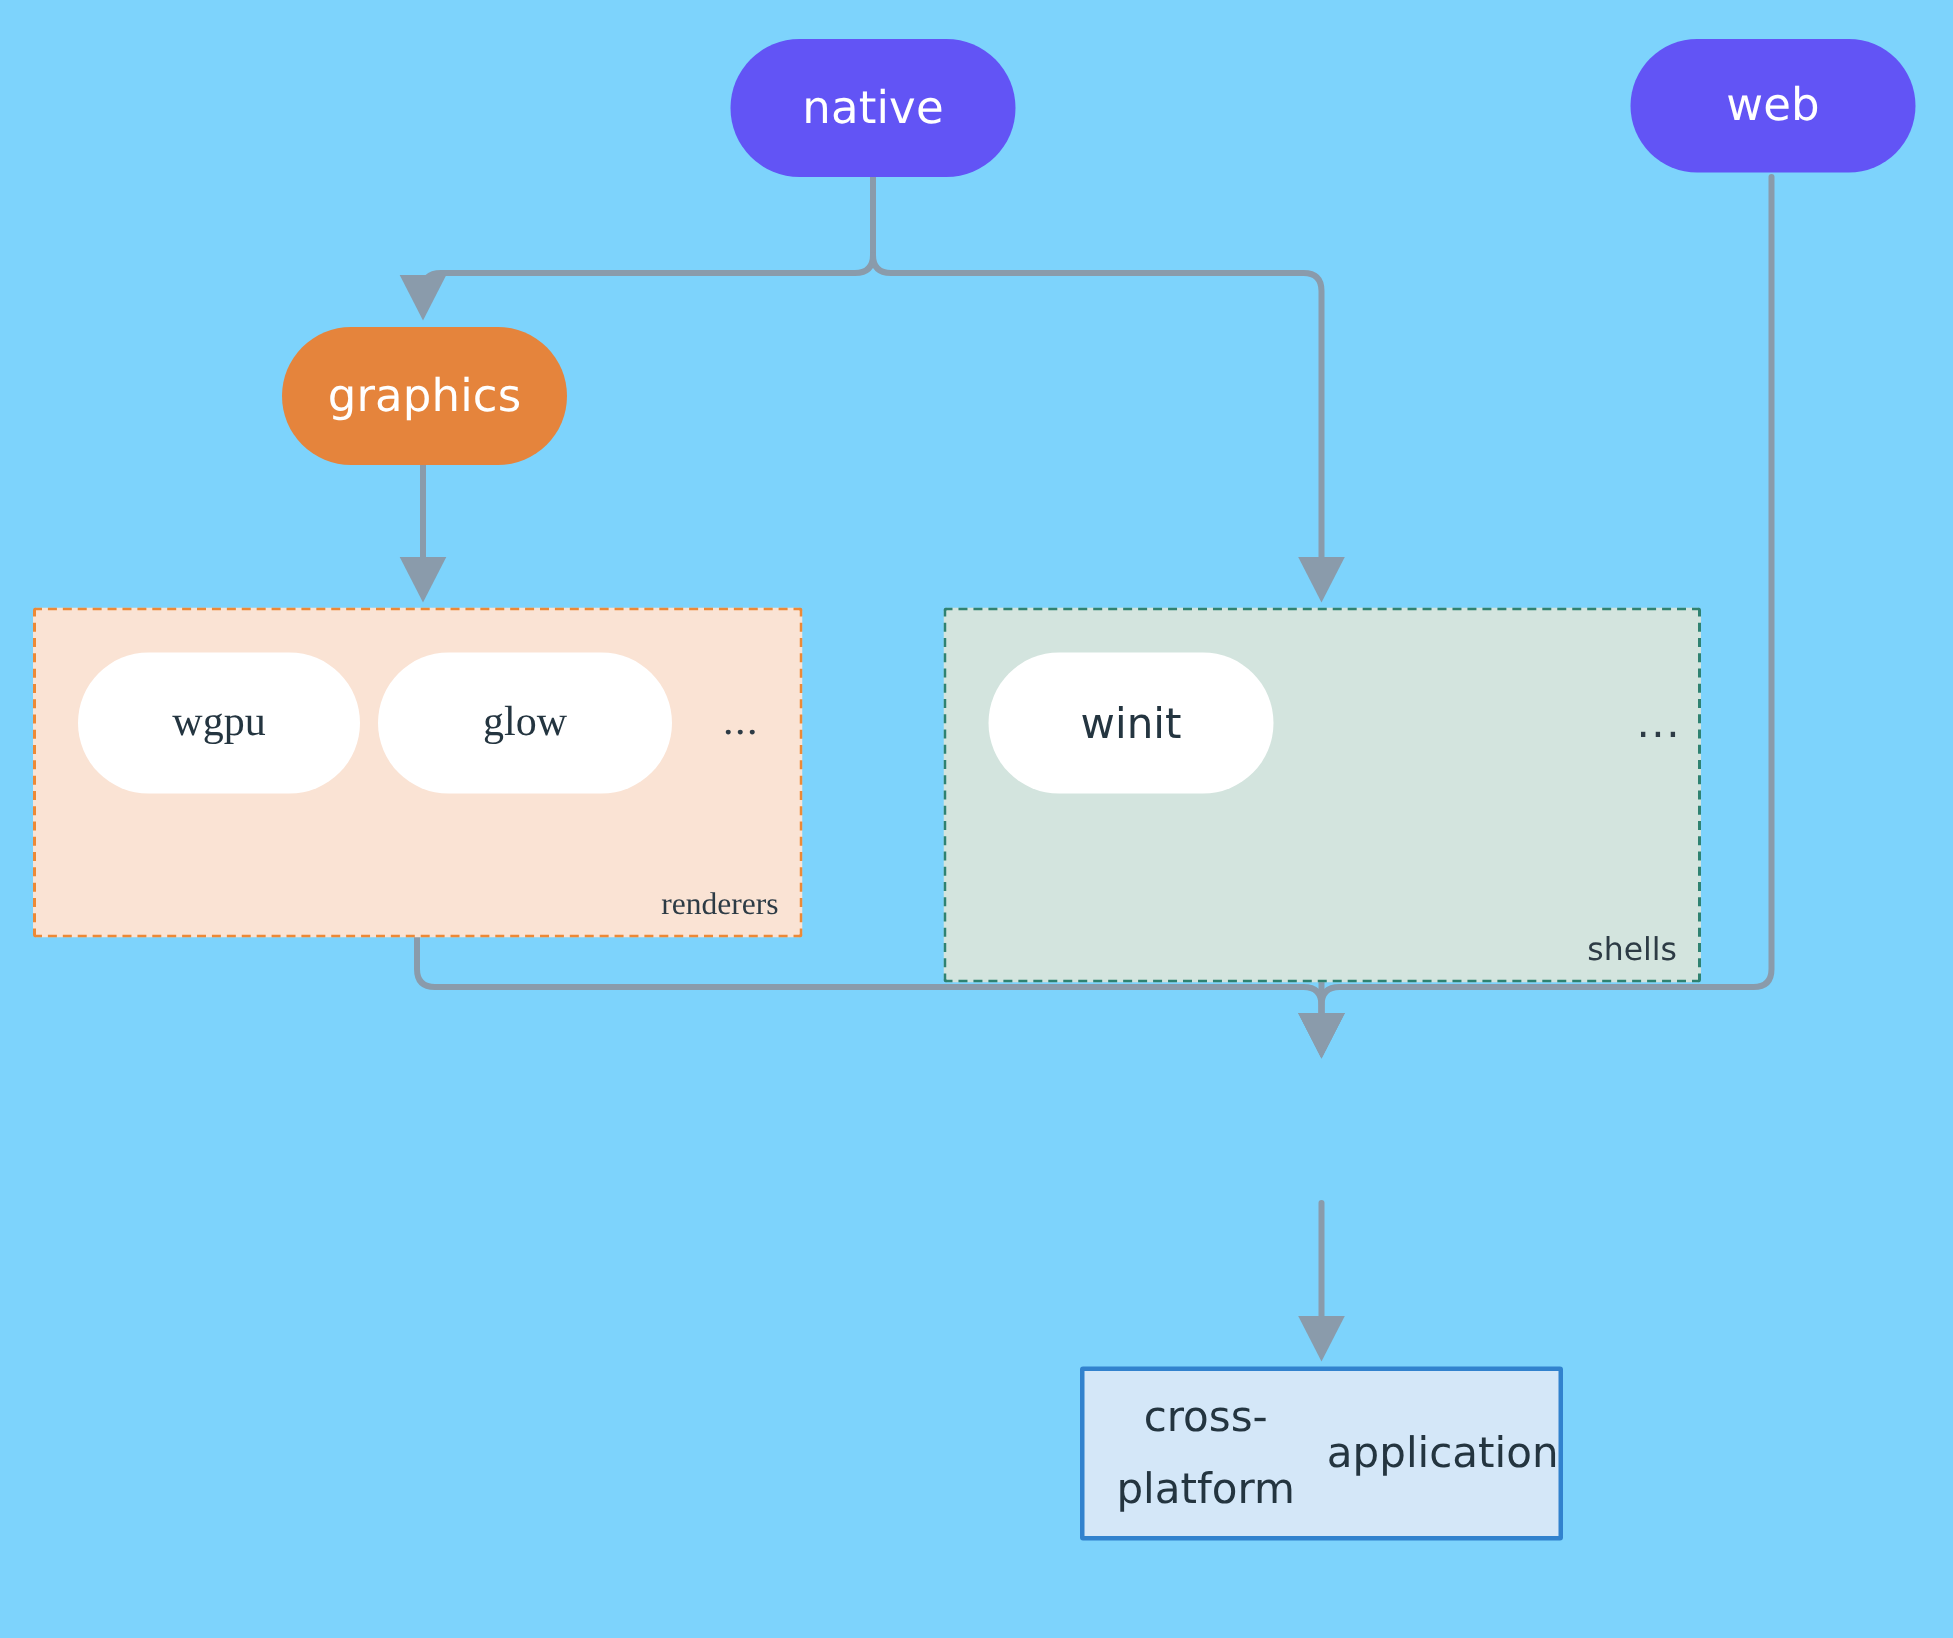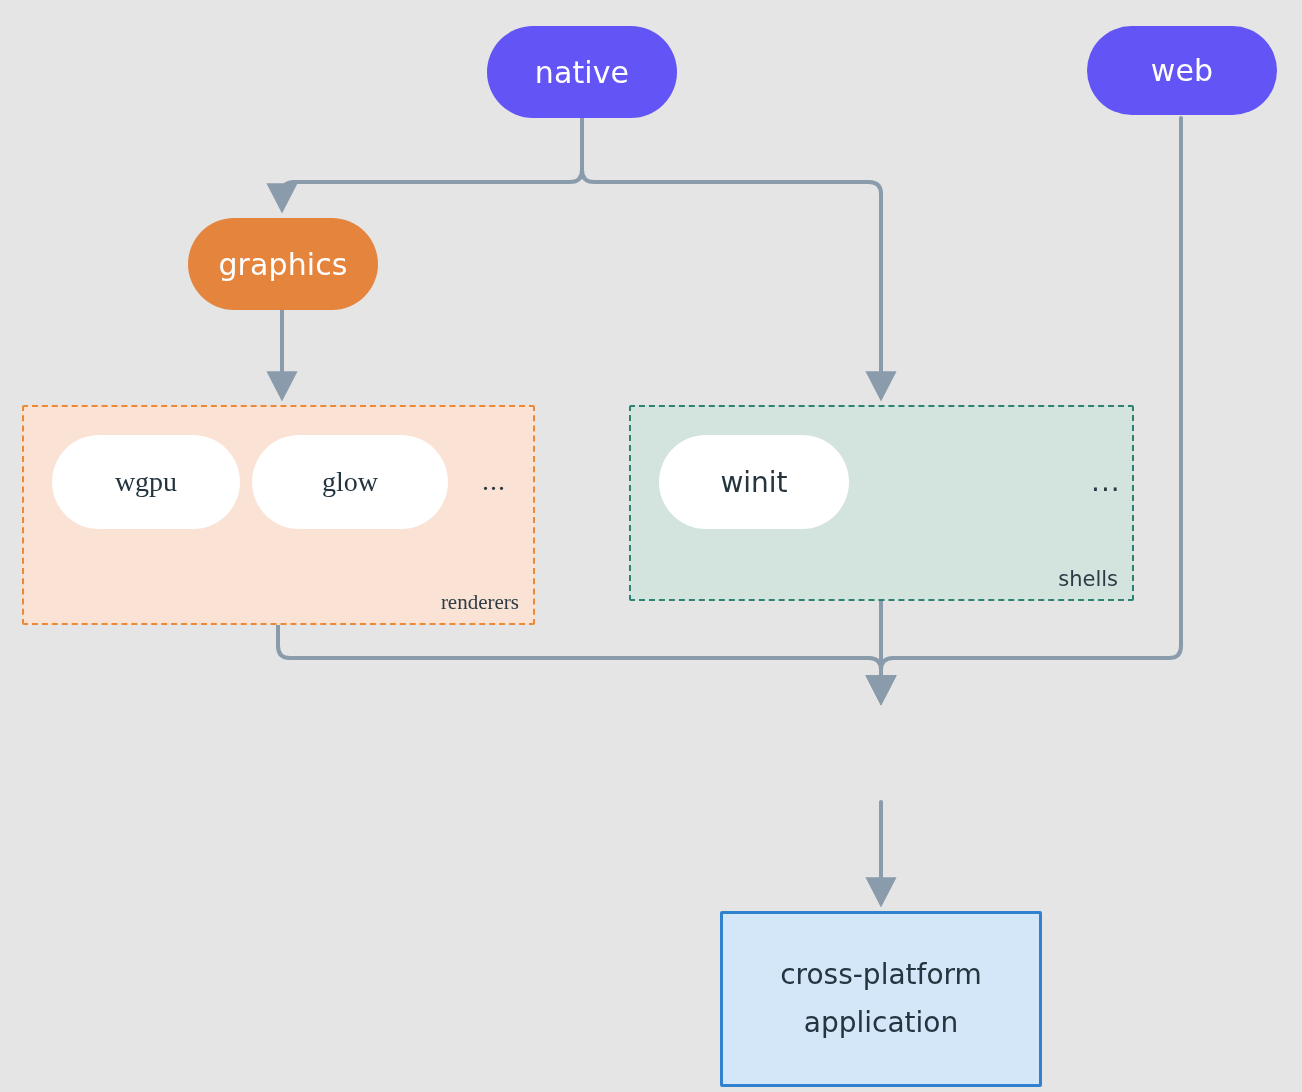--- a/index.html
+++ b/index.html
@@ -5,21 +5,21 @@
 <style>
   html, body {
     margin: 0;
     padding: 0;
     background: #000000;
   }
   #stage {
     position: relative;
     width: 1302px;
     height: 1092px;
-    background: #e5e5e5;
+    background: #7dd3fc;
     overflow: hidden;
     font-family: "DejaVu Sans", "Liberation Sans", sans-serif;
   }
   #edges {
     position: absolute;
     left: 0;
     top: 0;
     width: 1302px;
     height: 1092px;
     pointer-events: none;
@@ -62,21 +62,21 @@
     box-sizing: border-box;
     border-radius: 2px;
   }
   .group-renderers {
     left: 22px;  top: 405px; width: 513px; height: 220px;
     background: #FAE3D4;
     border: 2px dashed #ED8936;
     font-family: Liberation Serif, serif;
   }
   .group-shells {
-    left: 629px; top: 405px; width: 505px; height: 196px;
+    left: 629px; top: 405px; width: 505px; height: 250px;
     background: #D3E4DE;
     border: 2px dashed #2F8271;
   }
   .group-label {
     position: absolute;
     right: 14px;
     bottom: 8px;
     font-size: 21px;
     color: #2D3B45;
     margin-top: 12px;
@@ -103,28 +103,27 @@
     position: absolute;
     top: 58px;
     font-size: 28px;
     color: #2D3B45;
     letter-spacing: 1px;
   }
   .ellipsis-renderers { left: 458px; }
   .ellipsis-shells    { left: 460px; }
   
   .rect-app {
-    left: 720px; top: 911px; width: 322px; height: 176px;
+    left: 720px; top: 911px; width: 322px; height: 116px;
     background: #D4E7F8;
     border: 3px solid #3182CE;
     border-radius: 2px;
     color: #243540;
     font-size: 28px;
     line-height: 1.7;
-    flex-direction: column;
     white-space: normal;
   }
   .rect-app span { display: block; }
 </style>
 </head>
 <body>
 
 <div id="stage">
 
   <svg id="edges" viewBox="0 0 1302 1092" width="1302" height="1092" xmlns="http://www.w3.org/2000/svg">

